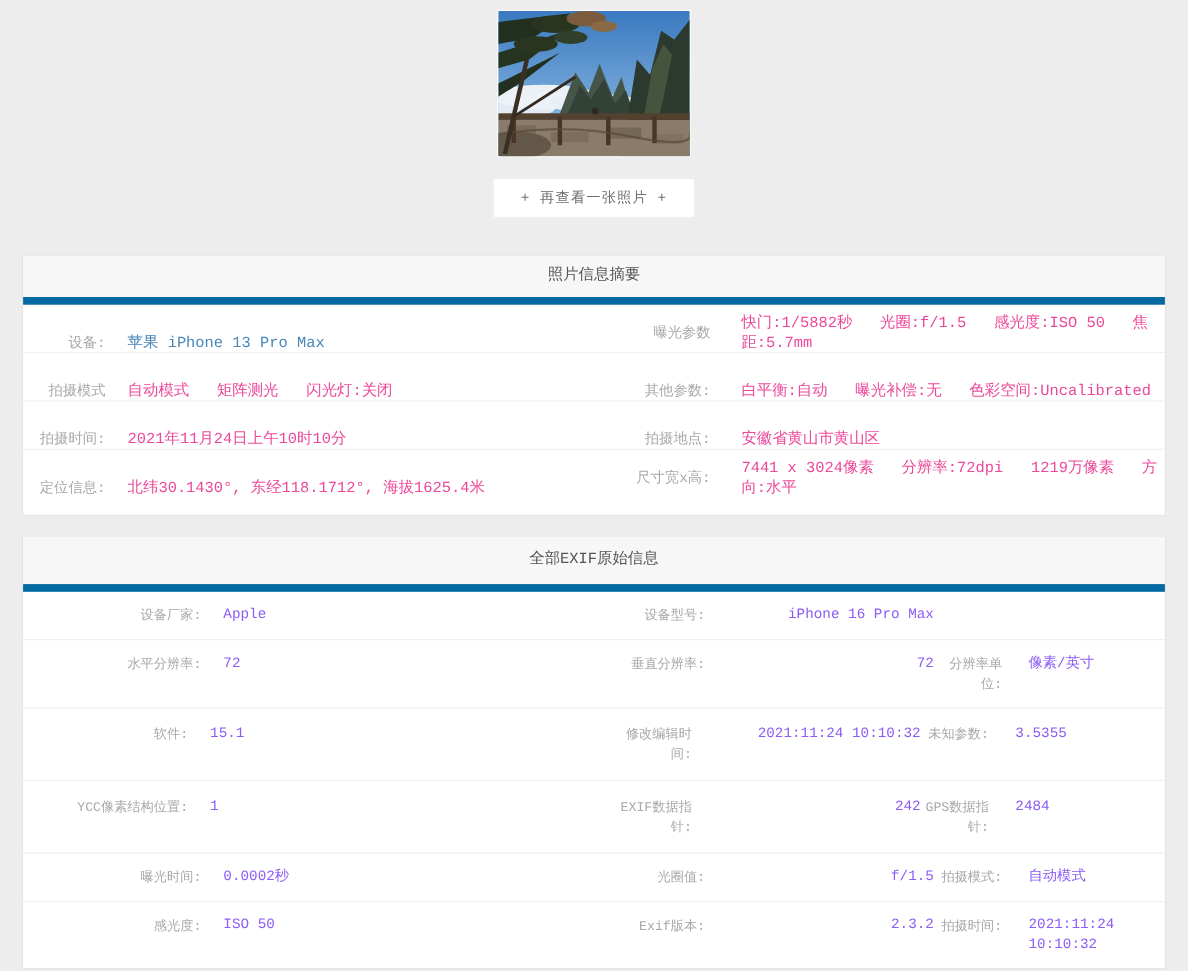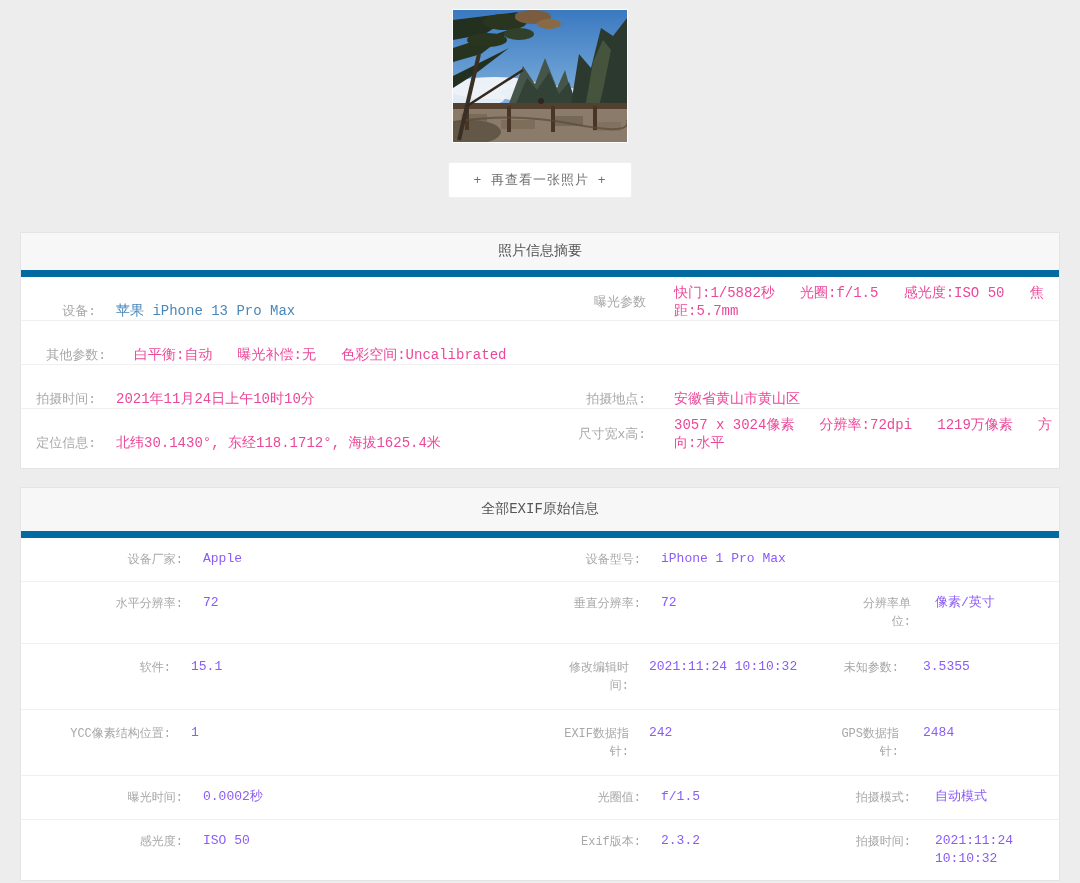--- a/index.html
+++ b/index.html
@@ -39,21 +39,21 @@
   .sum-right .sum-label{width:85px;}
   .sum-value{padding-left:20px;color:#ec4899;white-space:pre-wrap;}
   .sum-right .sum-value{padding-left:28px;}
   a.link{color:#4a87b9;text-decoration:none;cursor:pointer;}
   
   .exif-row{display:flex;align-items:flex-start;padding:12px 12px;border-bottom:1px solid #f0f0f0;font-size:13px;}
   .exif-row.t14{padding:14px 0;}
   .exif-row:last-child{border-bottom:none;}
   .e-cell{display:flex;align-items:flex-start;}
   .e-cell.c1{width:540px;flex-shrink:0;}
-  .e-cell.c2{width:276px;flex-shrink:0;}
+  .e-cell.c2{width:276px;flex-shrink:0;justify-content:space-between;}
   .e-cell.c3{flex:1;}
   .e-label{text-align:right;color:#a8a8a8;font-size:12px;flex-shrink:0;line-height:18px;padding-top:1px;}
   .c1 .e-label{width:150px;}
   .c2 .e-label{width:68px;}
   .c3 .e-label{width:62px;}
   .e-val{color:#8b5cf6;padding-left:20px;line-height:18px;white-space:pre-wrap;}
   .c3 .e-val{padding-left:24px;}
 </style>
 </head>
 <body>
@@ -131,20 +131,24 @@
         <span class="sum-label">设备:</span>
         <a class="sum-value link" href="#">苹果 iPhone 13 Pro Max</a>
       </div>
       <div class="sum-right">
         <span class="sum-label">曝光参数</span>
         <span class="sum-value">快门:1/5882秒   光圈:f/1.5   感光度:ISO 50   焦距:5.7mm</span>
       </div>
     </div>
 
     <div class="sum-row">
+      <div class="sum-left">
+        <span class="sum-label">拍摄模式</span>
+        <span class="sum-value">自动模式   矩阵测光   闪光灯:关闭</span>
+      </div>
       <div class="sum-right">
         <span class="sum-label">其他参数:</span>
         <span class="sum-value">白平衡:自动   曝光补偿:无   色彩空间:Uncalibrated</span>
       </div>
     </div>
 
     <div class="sum-row">
       <div class="sum-left">
         <span class="sum-label">拍摄时间:</span>
         <span class="sum-value">2021年11月24日上午10时10分</span>
@@ -155,37 +159,37 @@
       </div>
     </div>
 
     <div class="sum-row">
       <div class="sum-left">
         <span class="sum-label">定位信息:</span>
         <span class="sum-value">北纬30.1430°, 东经118.1712°, 海拔1625.4米</span>
       </div>
       <div class="sum-right">
         <span class="sum-label">尺寸宽x高:</span>
-        <span class="sum-value">3057 x 3024像素   分辨率:72dpi   1219万像素   方向:水平</span>
+        <span class="sum-value">7441 x 3024像素   分辨率:72dpi   1219万像素   方向:水平</span>
       </div>
     </div>
 
   </div>
 
   <div class="card second">
     <div class="card-header">全部EXIF原始信息</div>
 
     <div class="exif-row">
       <div class="e-cell c1">
         <span class="e-label">设备厂家:</span>
         <span class="e-val">Apple</span>
       </div>
       <div class="e-cell c2">
         <span class="e-label">设备型号:</span>
-        <span class="e-val">iPhone 1 Pro Max</span>
+        <span class="e-val">iPhone 16 Pro Max</span>
       </div>
     </div>
 
     <div class="exif-row">
       <div class="e-cell c1">
         <span class="e-label">水平分辨率:</span>
         <span class="e-val">72</span>
       </div>
       <div class="e-cell c2">
         <span class="e-label">垂直分辨率:</span>

